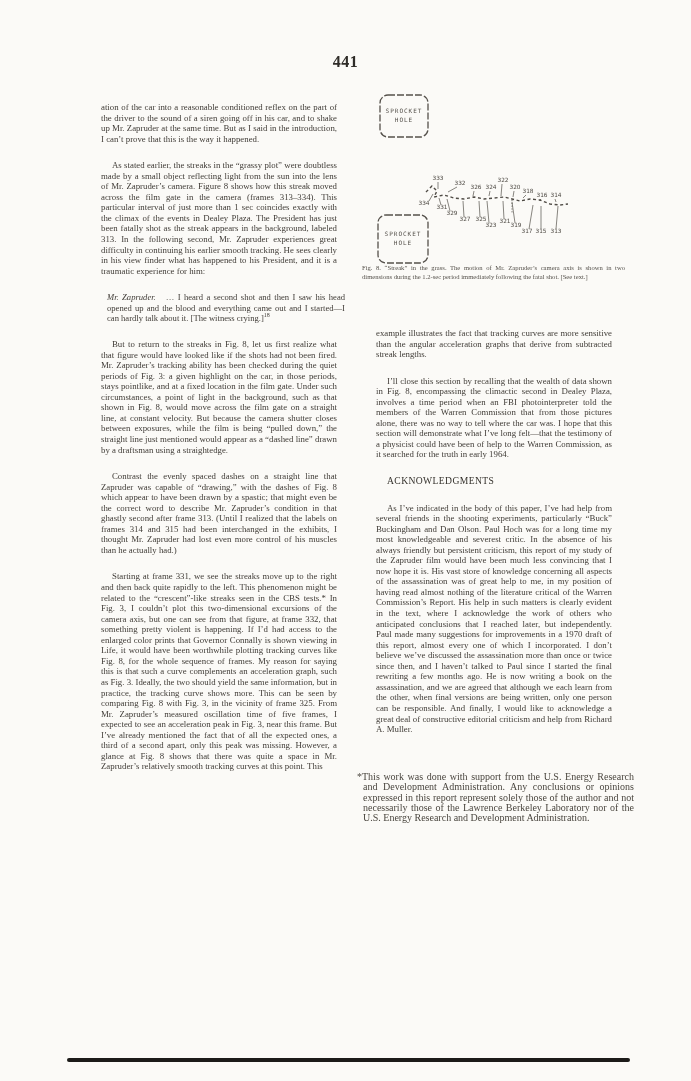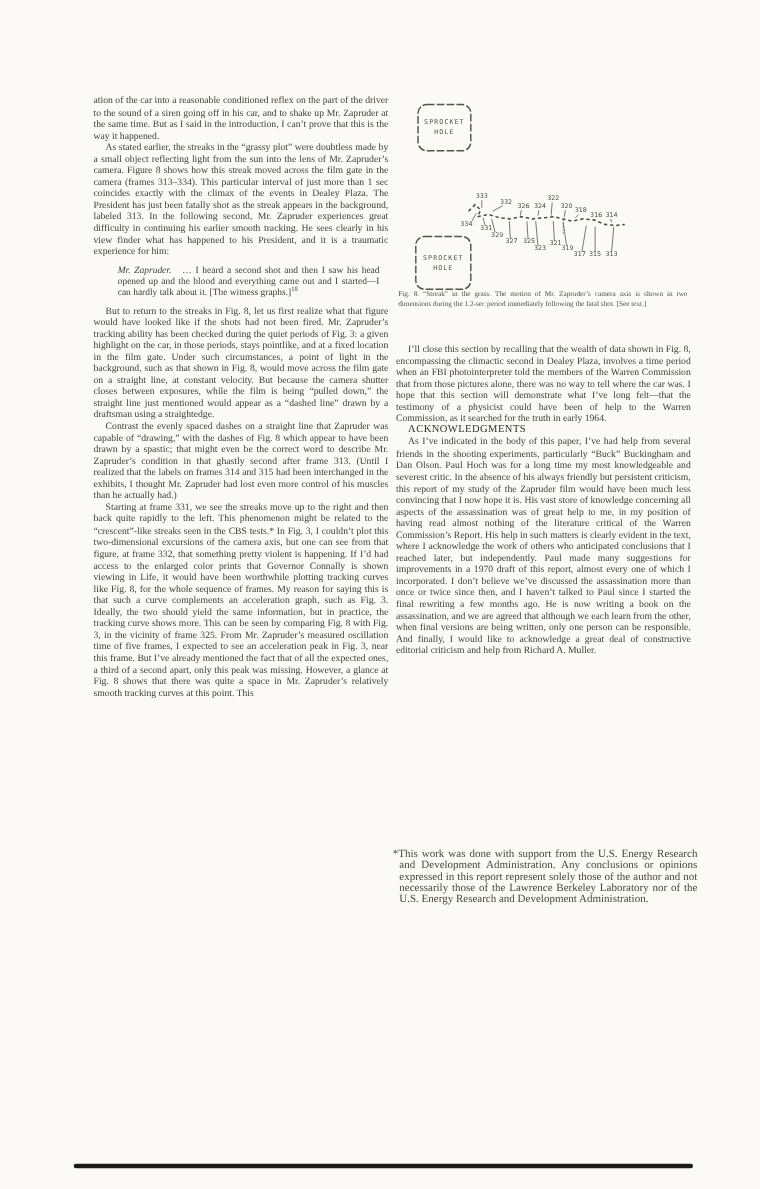--- a/index.html
+++ b/index.html
@@ -15,21 +15,21 @@
   .pagenum{
     position:absolute;top:53px;left:0;width:691px;
     text-align:center;font-weight:bold;font-size:16px;
     color:#2f2c28;letter-spacing:.5px;
   }
   .col{
     position:absolute;width:268px;
     font-size:8.8px;line-height:10.55px;
     text-align:justify;
   }
-  .col p{margin:0;text-indent:11px;}
+  .col p{margin:16px;text-indent:11px;}
   .col p.noindent{text-indent:0;}
   #left-col{left:85px;top:86px;}
   #right-col{left:360px;top:312px;}
   .quote{
     margin:6px 8px 6px 22px;text-indent:0;
     font-size:8.6px;line-height:10.3px;
   }
   .quote .speaker{font-style:italic;margin-right:10px;}
   .quote sup{font-size:6px;line-height:0;}
   .ack-heading{
@@ -54,26 +54,27 @@
   .bottom-bar{
     position:absolute;left:67px;top:1058px;width:563px;height:4px;
     background:#1c1b19;border-radius:2px;
   }
 </style>
 </head>
 <body>
 
 <div class="page">
 
+  <div class="pagenum">441</div>
 
   <div class="col" id="left-col">
     <p class="noindent">ation of the car into a reasonable conditioned reflex on the part of the driver to the sound of a siren going off in his car, and to shake up Mr. Zapruder at the same time. But as I said in the introduction, I can’t prove that this is the way it happened.</p>
     <p>As stated earlier, the streaks in the “grassy plot” were doubtless made by a small object reflecting light from the sun into the lens of Mr. Zapruder’s camera. Figure 8 shows how this streak moved across the film gate in the camera (frames 313–334). This particular interval of just more than 1 sec coincides exactly with the climax of the events in Dealey Plaza. The President has just been fatally shot as the streak appears in the background, labeled 313. In the following second, Mr. Zapruder experiences great difficulty in continuing his earlier smooth tracking. He sees clearly in his view finder what has happened to his President, and it is a traumatic experience for him:</p>
     <div class="quote">
-      <span class="speaker">Mr. Zapruder.</span><span>… I heard a second shot and then I saw his head opened up and the blood and everything came out and I started—I can hardly talk about it. [The witness graphs.]</span><sup>18</sup>
+      <span class="speaker">Mr. Zapruder.</span><span>… I heard a second shot and then I saw his head opened up and the blood and everything came out and I started—I can hardly talk about it. [The witness crying.]</span><sup>18</sup>
     </div>
     <p>But to return to the streaks in Fig. 8, let us first realize what that figure would have looked like if the shots had not been fired. Mr. Zapruder’s tracking ability has been checked during the quiet periods of Fig. 3: a given highlight on the car, in those periods, stays pointlike, and at a fixed location in the film gate. Under such circumstances, a point of light in the background, such as that shown in Fig. 8, would move across the film gate on a straight line, at constant velocity. But because the camera shutter closes between exposures, while the film is being “pulled down,” the straight line just mentioned would appear as a “dashed line” drawn by a draftsman using a straightedge.</p>
     <p>Contrast the evenly spaced dashes on a straight line that Zapruder was capable of “drawing,” with the dashes of Fig. 8 which appear to have been drawn by a spastic; that might even be the correct word to describe Mr. Zapruder’s condition in that ghastly second after frame 313. (Until I realized that the labels on frames 314 and 315 had been interchanged in the exhibits, I thought Mr. Zapruder had lost even more control of his muscles than he actually had.)</p>
     <p>Starting at frame 331, we see the streaks move up to the right and then back quite rapidly to the left. This phenomenon might be related to the “crescent”-like streaks seen in the CBS tests.* In Fig. 3, I couldn’t plot this two-dimensional excursions of the camera axis, but one can see from that figure, at frame 332, that something pretty violent is happening. If I’d had access to the enlarged color prints that Governor Connally is shown viewing in Life, it would have been worthwhile plotting tracking curves like Fig. 8, for the whole sequence of frames. My reason for saying this is that such a curve complements an acceleration graph, such as Fig. 3. Ideally, the two should yield the same information, but in practice, the tracking curve shows more. This can be seen by comparing Fig. 8 with Fig. 3, in the vicinity of frame 325. From Mr. Zapruder’s measured oscillation time of five frames, I expected to see an acceleration peak in Fig. 3, near this frame. But I’ve already mentioned the fact that of all the expected ones, a third of a second apart, only this peak was missing. However, a glance at Fig. 8 shows that there was quite a space in Mr. Zapruder’s relatively smooth tracking curves at this point. This</p>
   </div>
 
   <div class="figure-wrap">
     <svg class="figure-svg" viewBox="0 0 266 176" xmlns="http://www.w3.org/2000/svg">
 
       <g>
@@ -134,20 +135,21 @@
         <text x="167" y="145">317</text>
         <text x="181" y="145">315</text>
         <text x="196" y="145">313</text>
       </g>
     </svg>
   </div>
 
   <div class="fig-caption">Fig. 8. “Streak” in the grass. The motion of Mr. Zapruder’s camera axis is shown in two dimensions during the 1.2-sec period immediately following the fatal shot. [See text.]</div>
 
   <div class="col" id="right-col">
+    <p class="noindent">example illustrates the fact that tracking curves are more sensitive than the angular acceleration graphs that derive from subtracted streak lengths.</p>
     <p>I’ll close this section by recalling that the wealth of data shown in Fig. 8, encompassing the climactic second in Dealey Plaza, involves a time period when an FBI photointerpreter told the members of the Warren Commission that from those pictures alone, there was no way to tell where the car was. I hope that this section will demonstrate what I’ve long felt—that the testimony of a physicist could have been of help to the Warren Commission, as it searched for the truth in early 1964.</p>
     <p class="ack-heading">ACKNOWLEDGMENTS</p>
     <p>As I’ve indicated in the body of this paper, I’ve had help from several friends in the shooting experiments, particularly “Buck” Buckingham and Dan Olson. Paul Hoch was for a long time my most knowledgeable and severest critic. In the absence of his always friendly but persistent criticism, this report of my study of the Zapruder film would have been much less convincing that I now hope it is. His vast store of knowledge concerning all aspects of the assassination was of great help to me, in my position of having read almost nothing of the literature critical of the Warren Commission’s Report. His help in such matters is clearly evident in the text, where I acknowledge the work of others who anticipated conclusions that I reached later, but independently. Paul made many suggestions for improvements in a 1970 draft of this report, almost every one of which I incorporated. I don’t believe we’ve discussed the assassination more than once or twice since then, and I haven’t talked to Paul since I started the final rewriting a few months ago. He is now writing a book on the assassination, and we are agreed that although we each learn from the other, when final versions are being written, only one person can be responsible. And finally, I would like to acknowledge a great deal of constructive editorial criticism and help from Richard A. Muller.</p>
   </div>
 
   <div class="footnote">*This work was done with support from the U.S. Energy Research and Development Administration. Any conclusions or opinions expressed in this report represent solely those of the author and not necessarily those of the Lawrence Berkeley Laboratory nor of the U.S. Energy Research and Development Administration.</div>
 
   <div class="bottom-bar"></div>
 
 </div>

